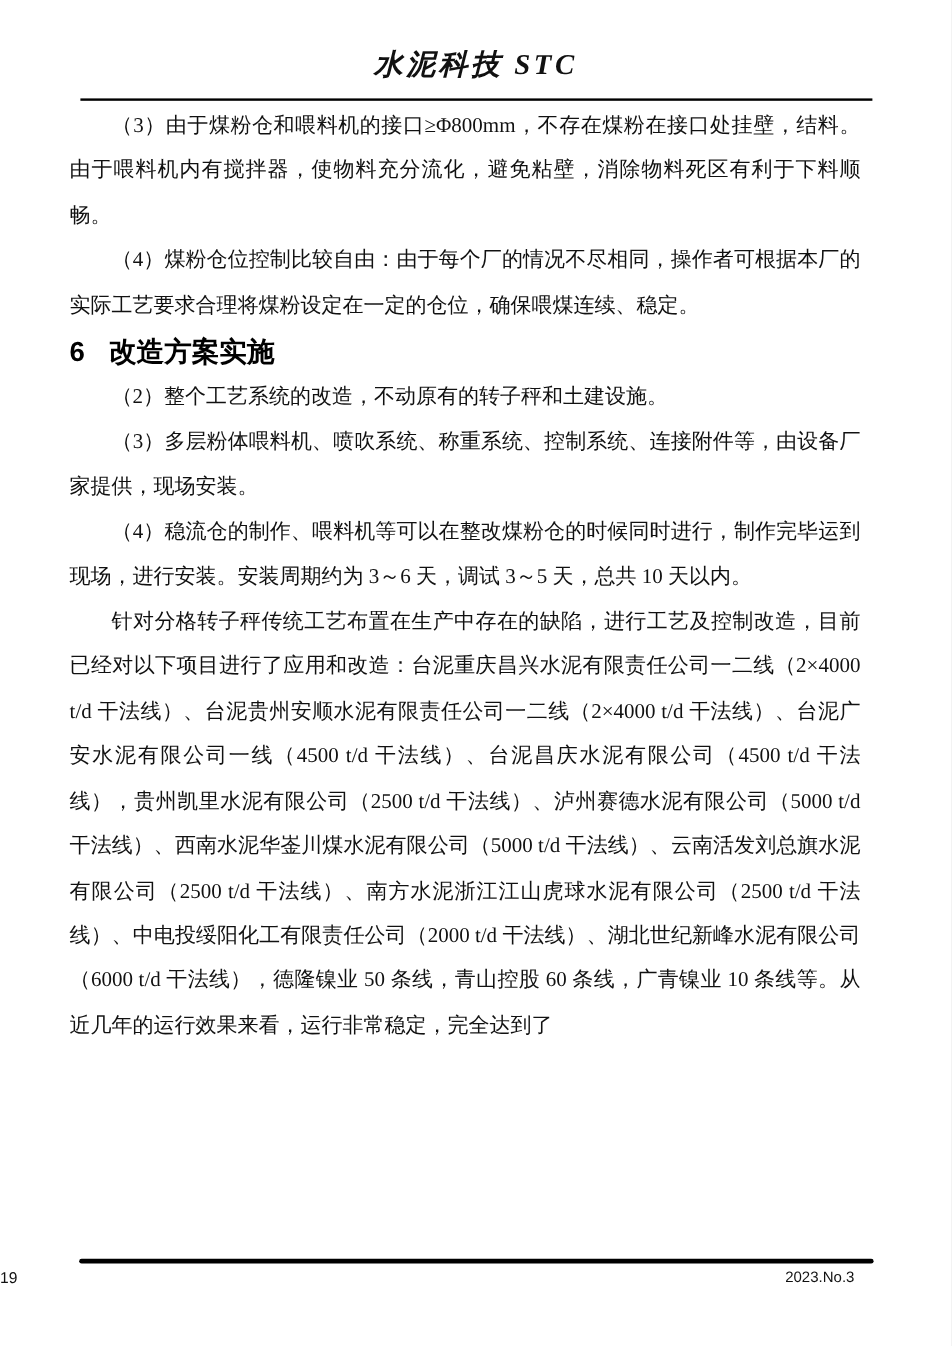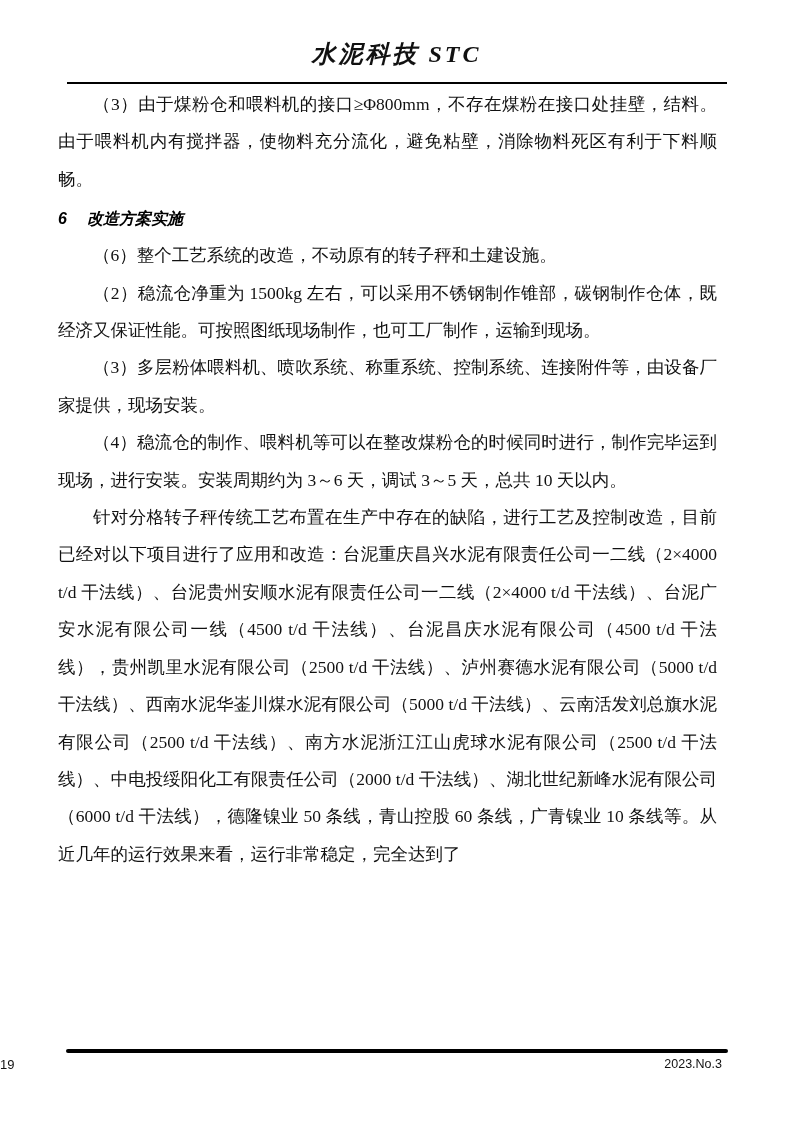--- a/index.html
+++ b/index.html
@@ -47,25 +47,24 @@
     text-align: justify;
     text-justify: inter-ideograph;
   }
   p.para {
     margin: 0;
     text-indent: 2em;
   }
   h2.section-heading {
     margin: 2px 0 0 0;
     font-family: "Liberation Sans", "DejaVu Sans", sans-serif;
-    font-size: 16px;
+    font-size: 23px;
     font-weight: bold;
     line-height: 37px;
     color: #000000;
-    font-style: italic;
   }
   h2.section-heading .section-number {
     display: inline-block;
     margin-right: 20px;
   }
   .footer-rule {
     position: absolute;
     left: 66px;
     top: 1049px;
     width: 662px;
@@ -79,48 +78,48 @@
     left: 0;
     width: 100%;
     text-align: left;
     font-size: 13px;
     font-family: "Liberation Sans", "DejaVu Sans", sans-serif;
     color: #111111;
   }
   .footer-issue {
     position: absolute;
     top: 1057px;
-    right: 71px;
+    right: 81px;
     font-size: 12.5px;
     font-family: "Liberation Sans", "DejaVu Sans", sans-serif;
     color: #111111;
   }
 </style>
 </head>
 <body>
 
 <div class="page">
 
   <div class="header-title">水泥科技 STC</div>
 
   <div class="header-rule"></div>
 
   <main class="content">
 
     <p class="para">（3）由于煤粉仓和喂料机的接口≥Φ800mm，不存在煤粉在接口处挂壁，结料。由于喂料机内有搅拌器，使物料充分流化，避免粘壁，消除物料死区有利于下料顺畅。</p>
 
+    <p class="para">（4）煤粉仓位控制比较自由：由于每个厂的情况不尽相同，操作者可根据本厂的实际工艺要求合理将煤粉设定在一定的仓位，确保喂煤连续、稳定。</p>
 
 
     <h2 class="section-heading">
       <span class="section-number">6</span><span>改造方案实施</span>
     </h2>
 
-    <p class="para">（6）整个工艺系统的改造，不动原有的转子秤和土建设施。</p>
+    <p class="para">（2）整个工艺系统的改造，不动原有的转子秤和土建设施。</p>
 
-    <p class="para">（2）稳流仓净重为 1500kg 左右，可以采用不锈钢制作锥部，碳钢制作仓体，既经济又保证性能。可按照图纸现场制作，也可工厂制作，运输到现场。</p>
 
     <p class="para">（3）多层粉体喂料机、喷吹系统、称重系统、控制系统、连接附件等，由设备厂家提供，现场安装。</p>
 
     <p class="para">（4）稳流仓的制作、喂料机等可以在整改煤粉仓的时候同时进行，制作完毕运到现场，进行安装。安装周期约为 3～6 天，调试 3～5 天，总共 10 天以内。</p>
 
 
     <p class="para">针对分格转子秤传统工艺布置在生产中存在的缺陷，进行工艺及控制改造，目前已经对以下项目进行了应用和改造：台泥重庆昌兴水泥有限责任公司一二线（2×4000 t/d 干法线）、台泥贵州安顺水泥有限责任公司一二线（2×4000 t/d 干法线）、台泥广安水泥有限公司一线（4500 t/d 干法线）、台泥昌庆水泥有限公司（4500 t/d 干法线），贵州凯里水泥有限公司（2500 t/d 干法线）、泸州赛德水泥有限公司（5000 t/d 干法线）、西南水泥华崟川煤水泥有限公司（5000 t/d 干法线）、云南活发刘总旗水泥有限公司（2500 t/d 干法线）、南方水泥浙江江山虎球水泥有限公司（2500 t/d 干法线）、中电投绥阳化工有限责任公司（2000 t/d 干法线）、湖北世纪新峰水泥有限公司（6000 t/d 干法线），德隆镍业 50 条线，青山控股 60 条线，广青镍业 10 条线等。从近几年的运行效果来看，运行非常稳定，完全达到了</p>
 
   </main>
 

